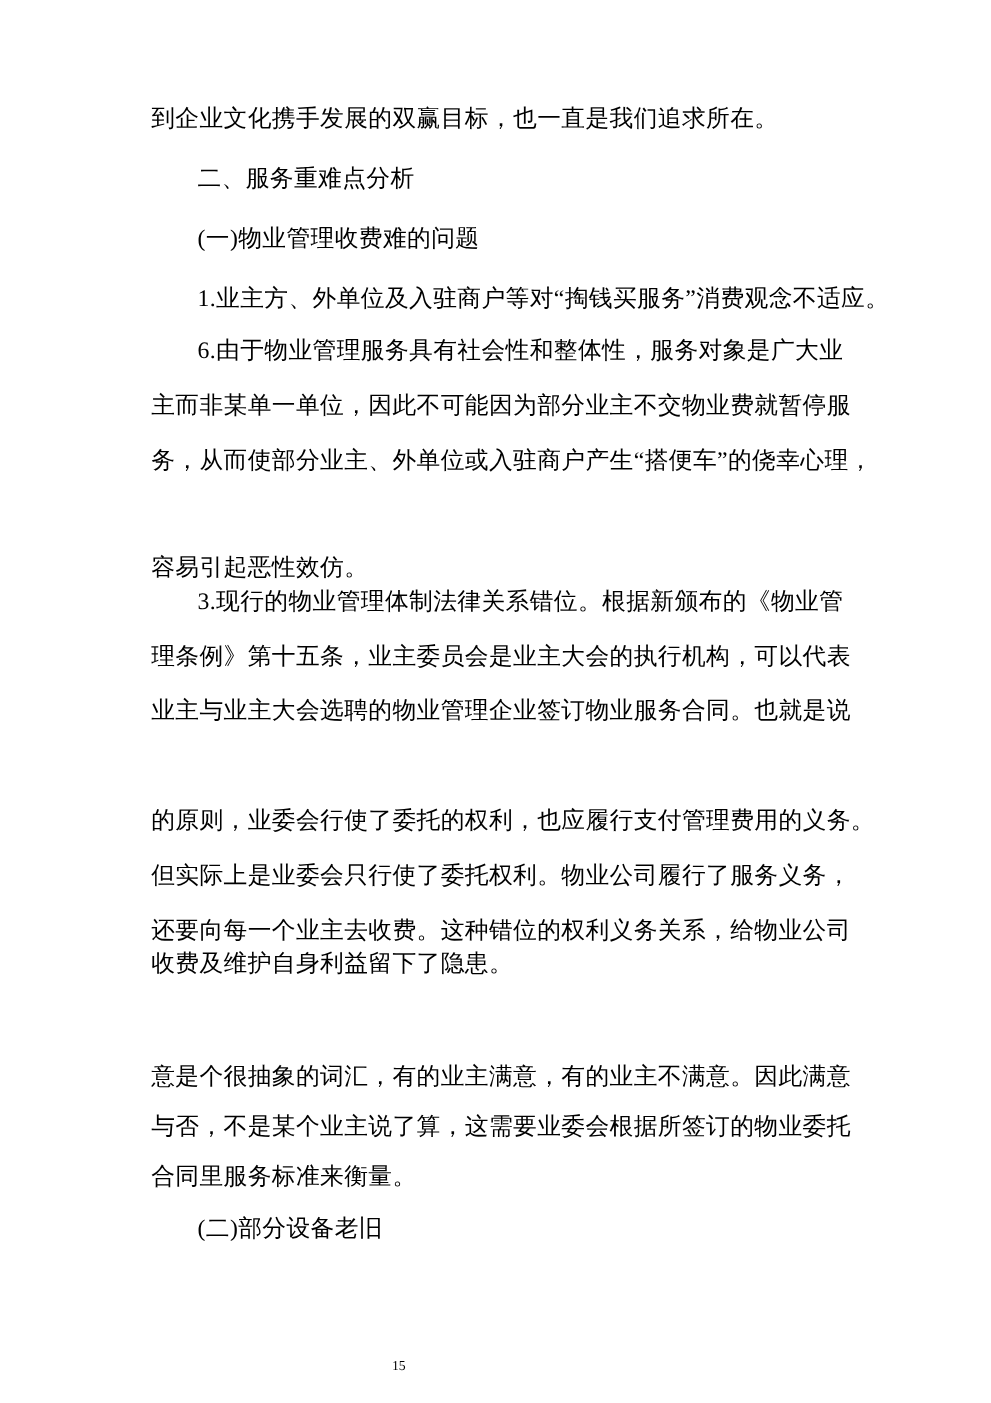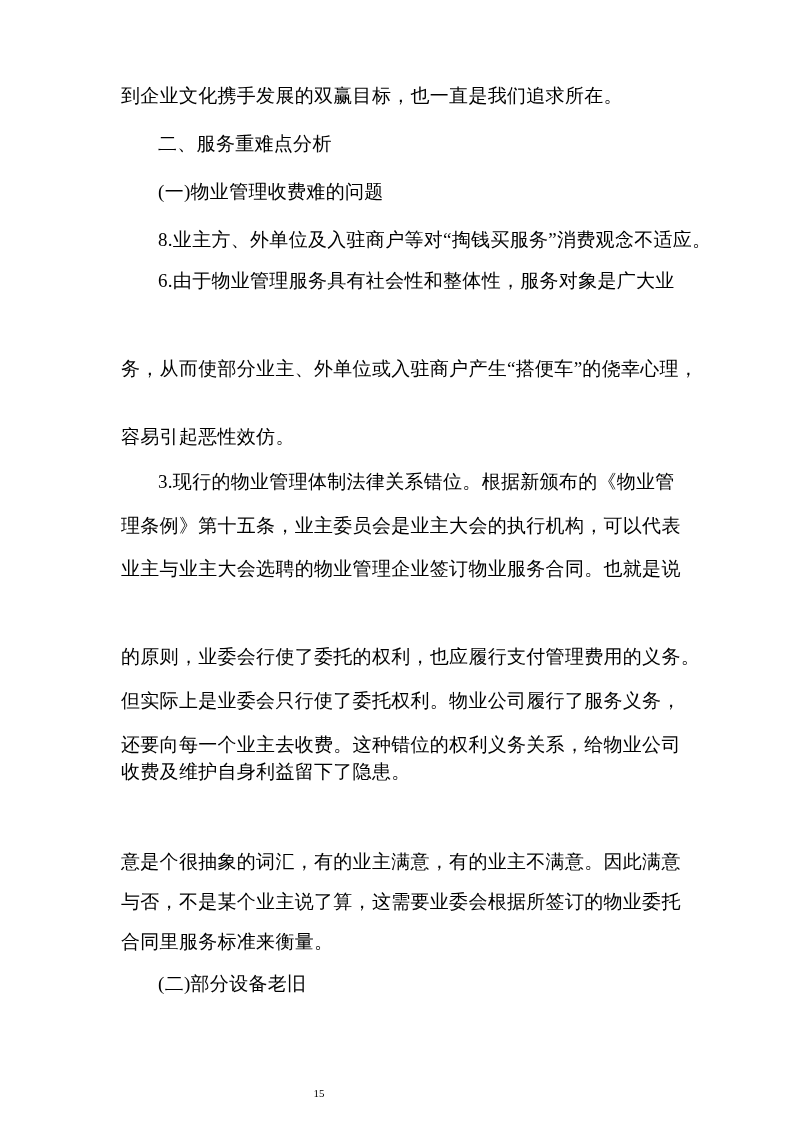--- a/index.html
+++ b/index.html
@@ -43,24 +43,25 @@
       line-height: 14px;
     }
   </style>
 </head>
 <body>
 
 <div class="page">
   <div class="line" style="top:84px">到企业文化携手发展的双赢目标，也一直是我们追求所在。</div>
   <div class="line indent" style="top:132px">二、服务重难点分析</div>
   <div class="line indent" style="top:180px">(一)物业管理收费难的问题</div>
-  <div class="line indent" style="top:228px">8.业主方、外单位及入驻商户等对“掏钱买服务”消费观念不适应。</div>
+  <div class="line indent" style="top:228px">1.业主方、外单位及入驻商户等对“掏钱买服务”消费观念不适应。</div>
   <div class="line indent" style="top:269px">6.由于物业管理服务具有社会性和整体性，服务对象是广大业</div>
+  <div class="line" style="top:313px">主而非某单一单位，因此不可能因为部分业主不交物业费就暂停服</div>
   <div class="line" style="top:357px">务，从而使部分业主、外单位或入驻商户产生“搭便车”的侥幸心理，</div>
-  <div class="line" style="top:425px">容易引起恶性效仿。</div>
+  <div class="line" style="top:443px">容易引起恶性效仿。</div>
   <div class="line indent" style="top:470px">3.现行的物业管理体制法律关系错位。根据新颁布的《物业管</div>
   <div class="line" style="top:514px">理条例》第十五条，业主委员会是业主大会的执行机构，可以代表</div>
   <div class="line" style="top:557px">业主与业主大会选聘的物业管理企业签订物业服务合同。也就是说</div>
   <div class="line" style="top:645px">的原则，业委会行使了委托的权利，也应履行支付管理费用的义务。</div>
   <div class="line" style="top:689px">但实际上是业委会只行使了委托权利。物业公司履行了服务义务，</div>
   <div class="line" style="top:733px">还要向每一个业主去收费。这种错位的权利义务关系，给物业公司</div>
   <div class="line" style="top:760px">收费及维护自身利益留下了隐患。</div>
   <div class="line" style="top:850px">意是个很抽象的词汇，有的业主满意，有的业主不满意。因此满意</div>
   <div class="line" style="top:890px">与否，不是某个业主说了算，这需要业委会根据所签订的物业委托</div>
   <div class="line" style="top:930px">合同里服务标准来衡量。</div>

